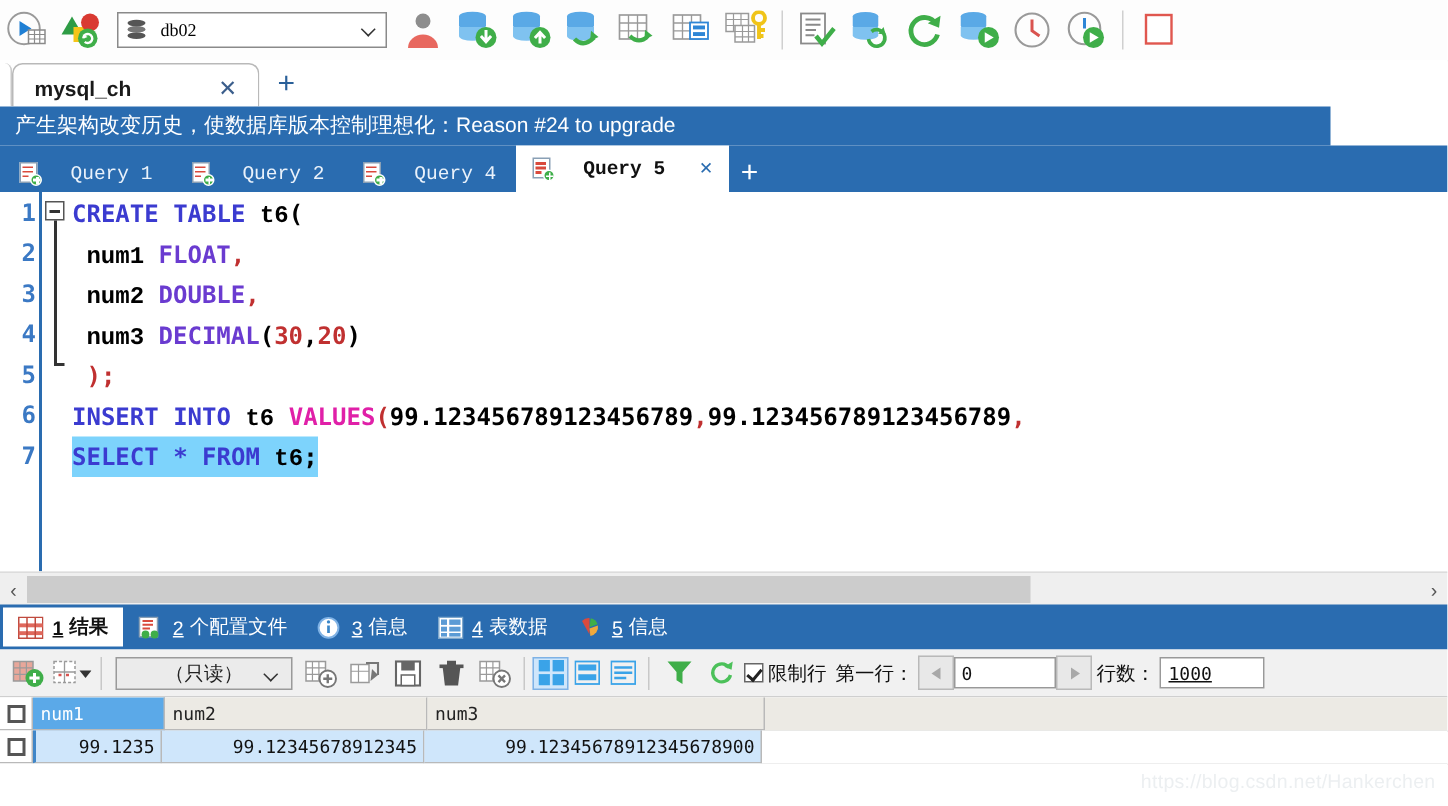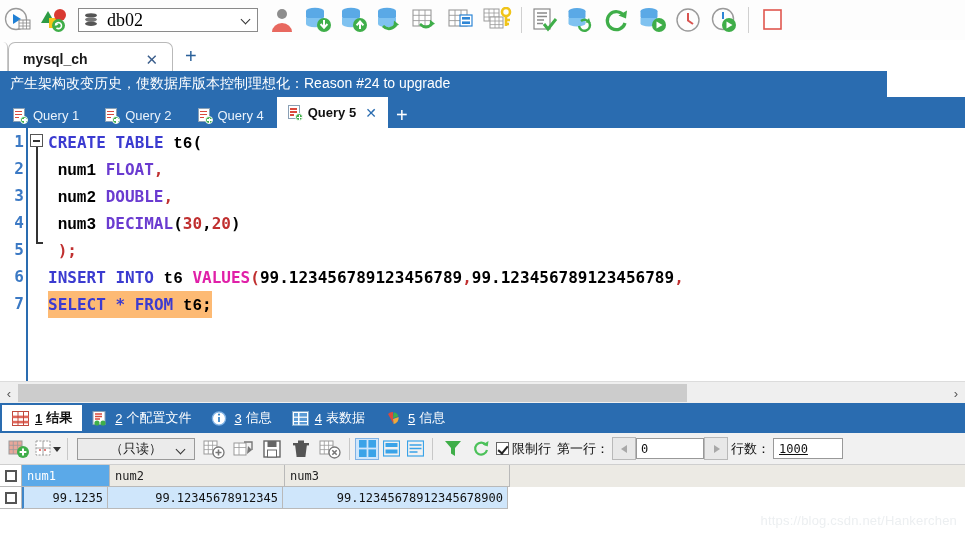--- a/index.html
+++ b/index.html
@@ -17,21 +17,21 @@
     display:flex;align-items:center;
   }
   .tb-icon{width:36px;height:32px;display:flex;align-items:center;justify-content:center;flex:0 0 auto;position:relative;}
   .tb-sep{width:1px;height:26px;background:#d0d0d0;margin:0 5px;flex:0 0 auto;}
 
   
   .db-combo{
     width:180px;height:24px;border:1px solid #8a8a8a;background:#fff;
     display:flex;align-items:center;padding:0 4px;box-sizing:border-box;margin:0 6px;flex:0 0 auto;
   }
-  .db-combo .dbtext{flex:1;font-family:"Liberation Serif","DejaVu Serif",serif;font-size:18px;color:#000;padding-left:8px;}
+  .db-combo .dbtext{flex:1;font-family:"Liberation Serif","DejaVu Serif",serif;font-size:12px;color:#000;padding-left:8px;}
   .chev{width:12px;height:12px;position:relative;flex:0 0 auto;}
   .chev:before{content:"";position:absolute;left:1px;top:2px;width:6px;height:6px;border-right:1.6px solid #333;border-bottom:1.6px solid #333;transform:rotate(45deg);}
 
   
   .conn-strip{position:absolute;left:0;top:40px;width:965px;height:31px;background:#fff;}
   .conn-tab{
     position:absolute;left:8px;top:2px;height:29px;min-width:165px;
     background:#fff;border:1px solid #b9b9b9;border-bottom:none;
     border-top-left-radius:7px;border-top-right-radius:7px;
     display:flex;align-items:center;box-sizing:border-box;padding:4px 8px 0 14px;
@@ -44,21 +44,21 @@
   
   .banner{
     position:absolute;left:0;top:71px;width:887px;height:26px;
     background:#2a6cb0;color:#fff;font-size:14px;
     display:flex;align-items:center;padding-left:10px;box-sizing:border-box;
     white-space:nowrap;overflow:hidden;
   }
 
   
   .qtabs{position:absolute;left:0;top:97px;width:965px;height:31px;background:#2a6cb0;display:flex;align-items:flex-end;}
-  .qtab{height:26px;display:flex;align-items:center;gap:6px;padding:0 13px;color:#eaf2fb;font-size:13px;box-sizing:border-box;}
+  .qtab{height:26px;display:flex;align-items:center;gap:20px;padding:0 13px;color:#eaf2fb;font-size:13px;box-sizing:border-box;font-family:Liberation Mono, monospace;}
   .qtab.active{background:#fff;color:#111;font-weight:bold;height:31px;padding:0 11px;}
   .qtab .x{color:#2a6cb0;font-size:14px;font-weight:bold;margin-left:3px;}
   .qplus{color:#fff;font-size:20px;line-height:20px;padding:0 10px 3px 8px;}
 
   
   .qico{width:14px;height:15px;position:relative;flex:0 0 auto;}
   .qico .sheet{position:absolute;left:0;top:0;width:12px;height:14px;background:#fff;border:1px solid #8aa0b5;box-sizing:border-box;}
   .qico .l1,.qico .l2,.qico .l3{position:absolute;left:2px;height:1.5px;background:#d94a3d;}
   .qico .l1{top:3px;width:7px}.qico .l2{top:6px;width:7px}.qico .l3{top:9px;width:4px}
   .qico .dot{position:absolute;right:-1px;bottom:-1px;width:8px;height:8px;border-radius:50%;background:#3fae49;border:1px solid #fff;box-sizing:border-box;}
@@ -77,21 +77,21 @@
         font-family:"DejaVu Sans Mono","Liberation Mono",monospace;font-size:16px;font-weight:bold;white-space:pre;}
   .ln{position:absolute;left:0;width:24px;text-align:right;
       font-family:"DejaVu Sans Mono","Liberation Mono",monospace;font-size:16px;font-weight:bold;color:#3b79c4;}
   .cl{position:absolute;left:0;height:27px;line-height:27px;}
   .kw{color:#3b3bd0;}
   .kw2{color:#6a3bd0;}
   .id{color:#000;font-family:Liberation Mono, monospace;}
   .fn{color:#e020a8;}
   .num{color:#c03030;}
   .punct{color:#000;}
-  .hl{background:#fdba74;text-align:center;}
+  .hl{background:#7dd3fc;text-align:center;}
 
   
   .hscroll{position:absolute;left:0;top:381px;width:965px;height:22px;background:#efefef;border-top:1px solid #dcdcdc;}
   .hscroll .arr{position:absolute;top:0;width:18px;height:22px;display:flex;align-items:center;justify-content:center;color:#555;font-size:13px;}
   .hscroll .arr.l{left:0}.hscroll .arr.r{right:0}
   .hscroll .track{position:absolute;left:18px;right:18px;top:2px;height:18px;background:#efefef;}
   .hscroll .thumb{position:absolute;left:0;top:0;width:72%;height:18px;background:#ccc;}
 
   
   .rtabs{position:absolute;left:0;top:403px;width:965px;height:30px;background:#2a6cb0;display:flex;align-items:center;}

